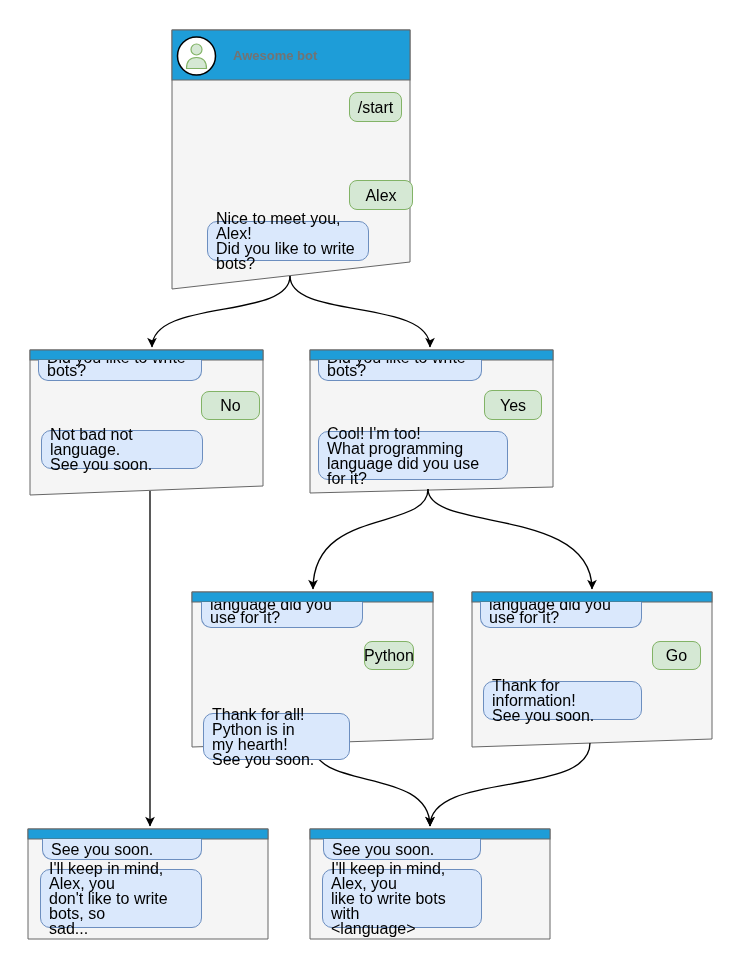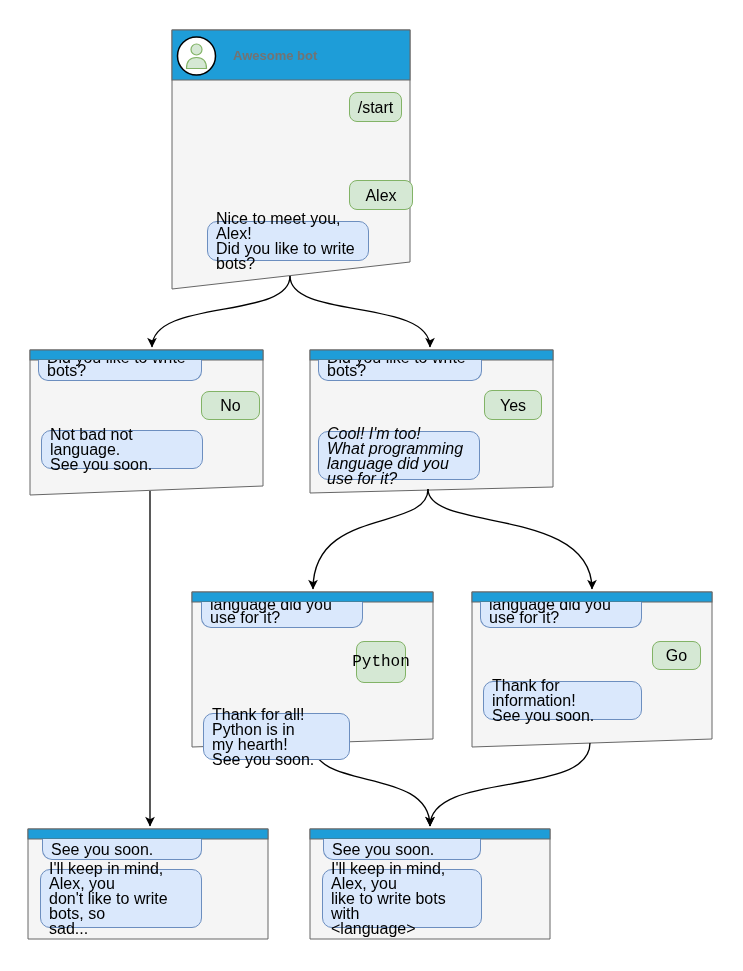--- a/index.html
+++ b/index.html
@@ -74,29 +74,29 @@
   <div class="win" style="left:30px;top:350px;width:233px;height:145px;">
     <div class="bubble bot clipped" style="left:8px;top:10px;width:164px;height:21px;">Did you like to write bots?</div>
     <div class="bubble user" style="left:171px;top:41px;width:59px;height:29px;">No</div>
     <div class="bubble bot" style="left:11px;top:80px;width:162px;height:39px;">Not bad not language.
 See you soon.</div>
   </div>
 
   <div class="win" style="left:310px;top:350px;width:243px;height:143px;">
     <div class="bubble bot clipped" style="left:8px;top:10px;width:164px;height:21px;">Did you like to write bots?</div>
     <div class="bubble user" style="left:174px;top:40px;width:58px;height:30px;">Yes</div>
-    <div class="bubble bot" style="left:8px;top:81px;width:162px;height:49px;font-style:italic;">Cool! I'm too!
+    <div class="bubble bot" style="left:8px;top:81px;width:190px;height:49px;">Cool! I'm too!
 What programming
 language did you use for it?</div>
   </div>
 
   <div class="win" style="left:192px;top:592px;width:241px;height:155px;">
     <div class="bubble bot clipped" style="left:9px;top:10px;width:162px;height:26px;">What programming
 language did you use for it?</div>
-    <div class="bubble user" style="left:164px;top:49px;width:50px;height:42px;font-family:Liberation Mono, monospace;">Python</div>
+    <div class="bubble user" style="left:172px;top:49px;width:50px;height:29px;">Python</div>
     <div class="bubble bot" style="left:11px;top:89px;width:147px;height:47px;margin-top:32px;">Thank for all! Python is in
 my hearth!
 See you soon.</div>
   </div>
 
   <div class="win" style="left:472px;top:592px;width:240px;height:155px;">
     <div class="bubble bot clipped" style="left:8px;top:10px;width:162px;height:26px;">What programming
 language did you use for it?</div>
     <div class="bubble user" style="left:180px;top:49px;width:49px;height:29px;">Go</div>
     <div class="bubble bot" style="left:11px;top:89px;width:159px;height:39px;">Thank for information!

